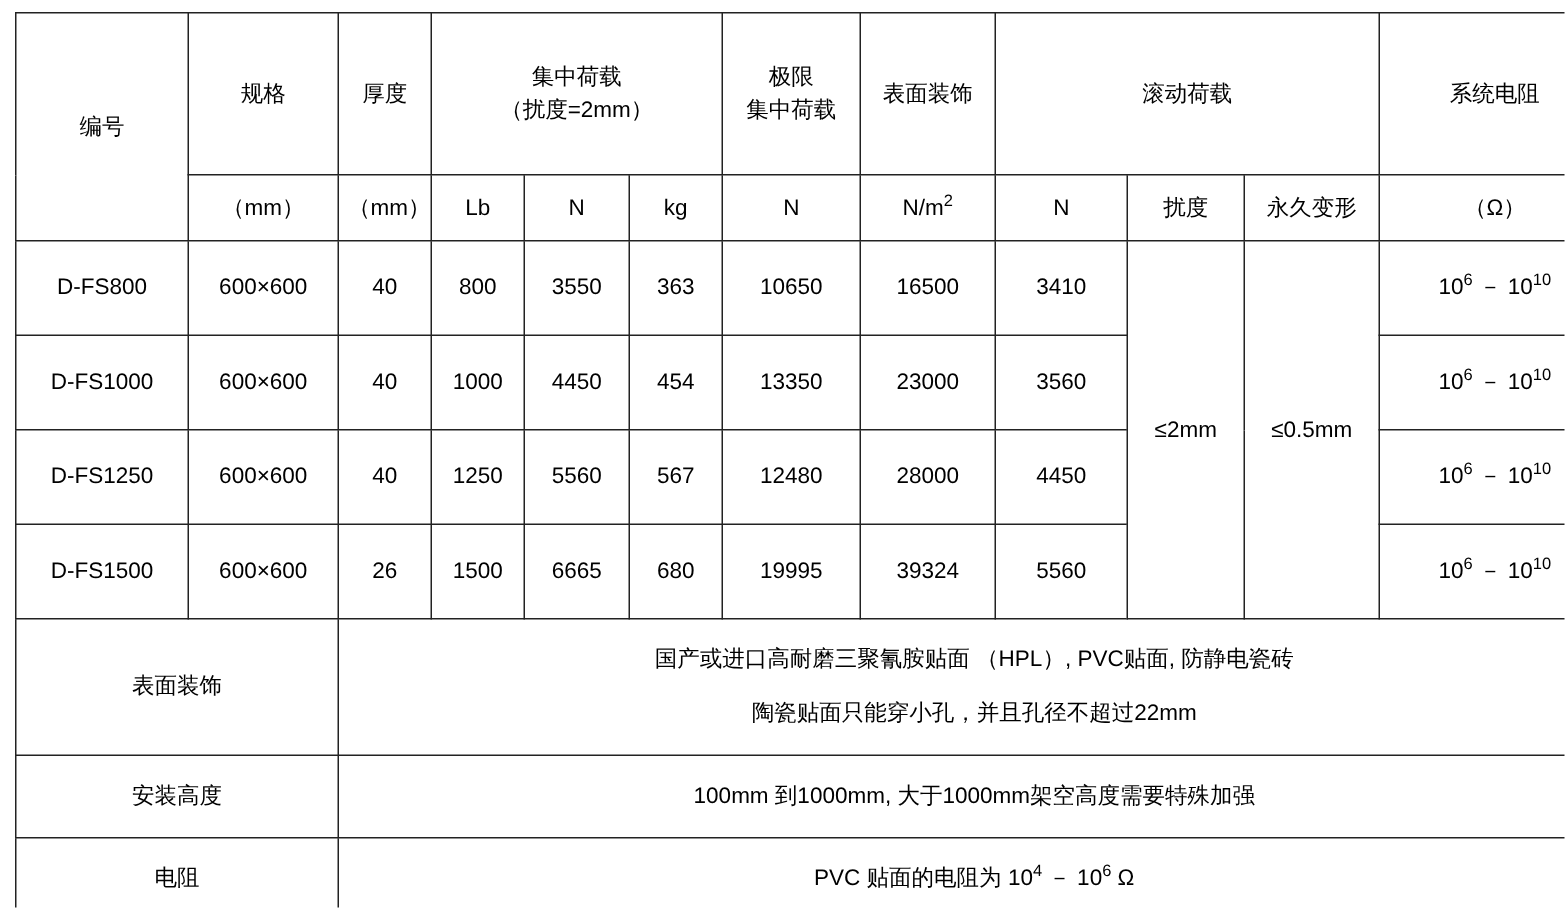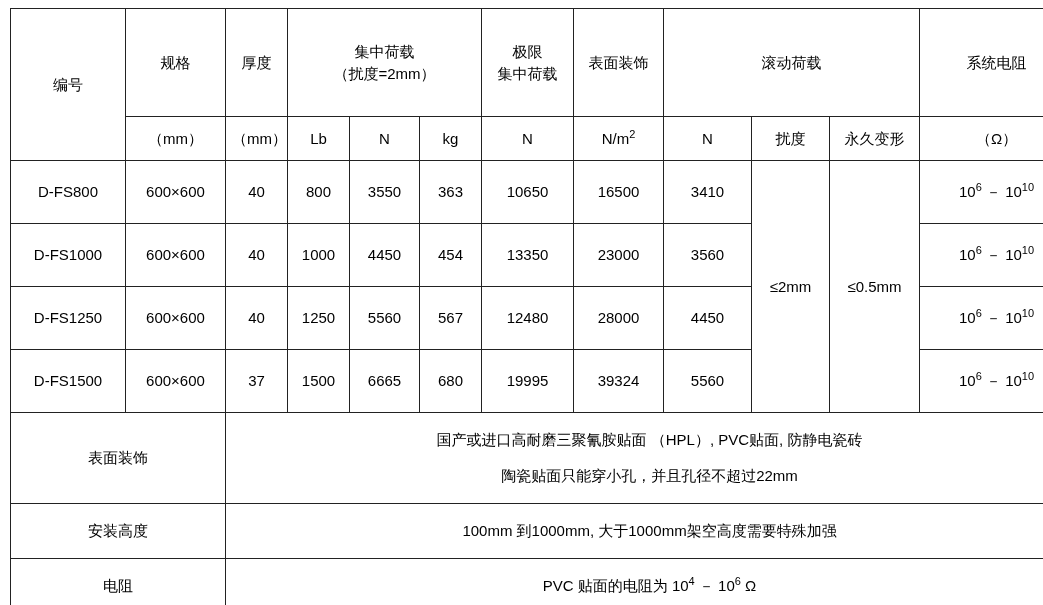--- a/index.html
+++ b/index.html
@@ -171,21 +171,21 @@
       <td>567</td>
       <td>12480</td>
       <td>28000</td>
       <td>4450</td>
       <td class="left-cell"><span class="nowrap"><span>10</span><sup class="sml">6</sup> <span>－</span> <span>10</span><sup class="sml">10</sup></span></td>
     </tr>
 
     <tr class="body-row">
       <td class="left-cell">D-FS1500</td>
       <td>600×600</td>
-      <td>37</td>
+      <td>26</td>
       <td>1500</td>
       <td>6665</td>
       <td>680</td>
       <td>19995</td>
       <td>39324</td>
       <td>5560</td>
       <td class="left-cell"><span class="nowrap"><span>10</span><sup class="sml">6</sup> <span>－</span> <span>10</span><sup class="sml">10</sup></span></td>
     </tr>
 
     <tr class="note-row tall-note">

